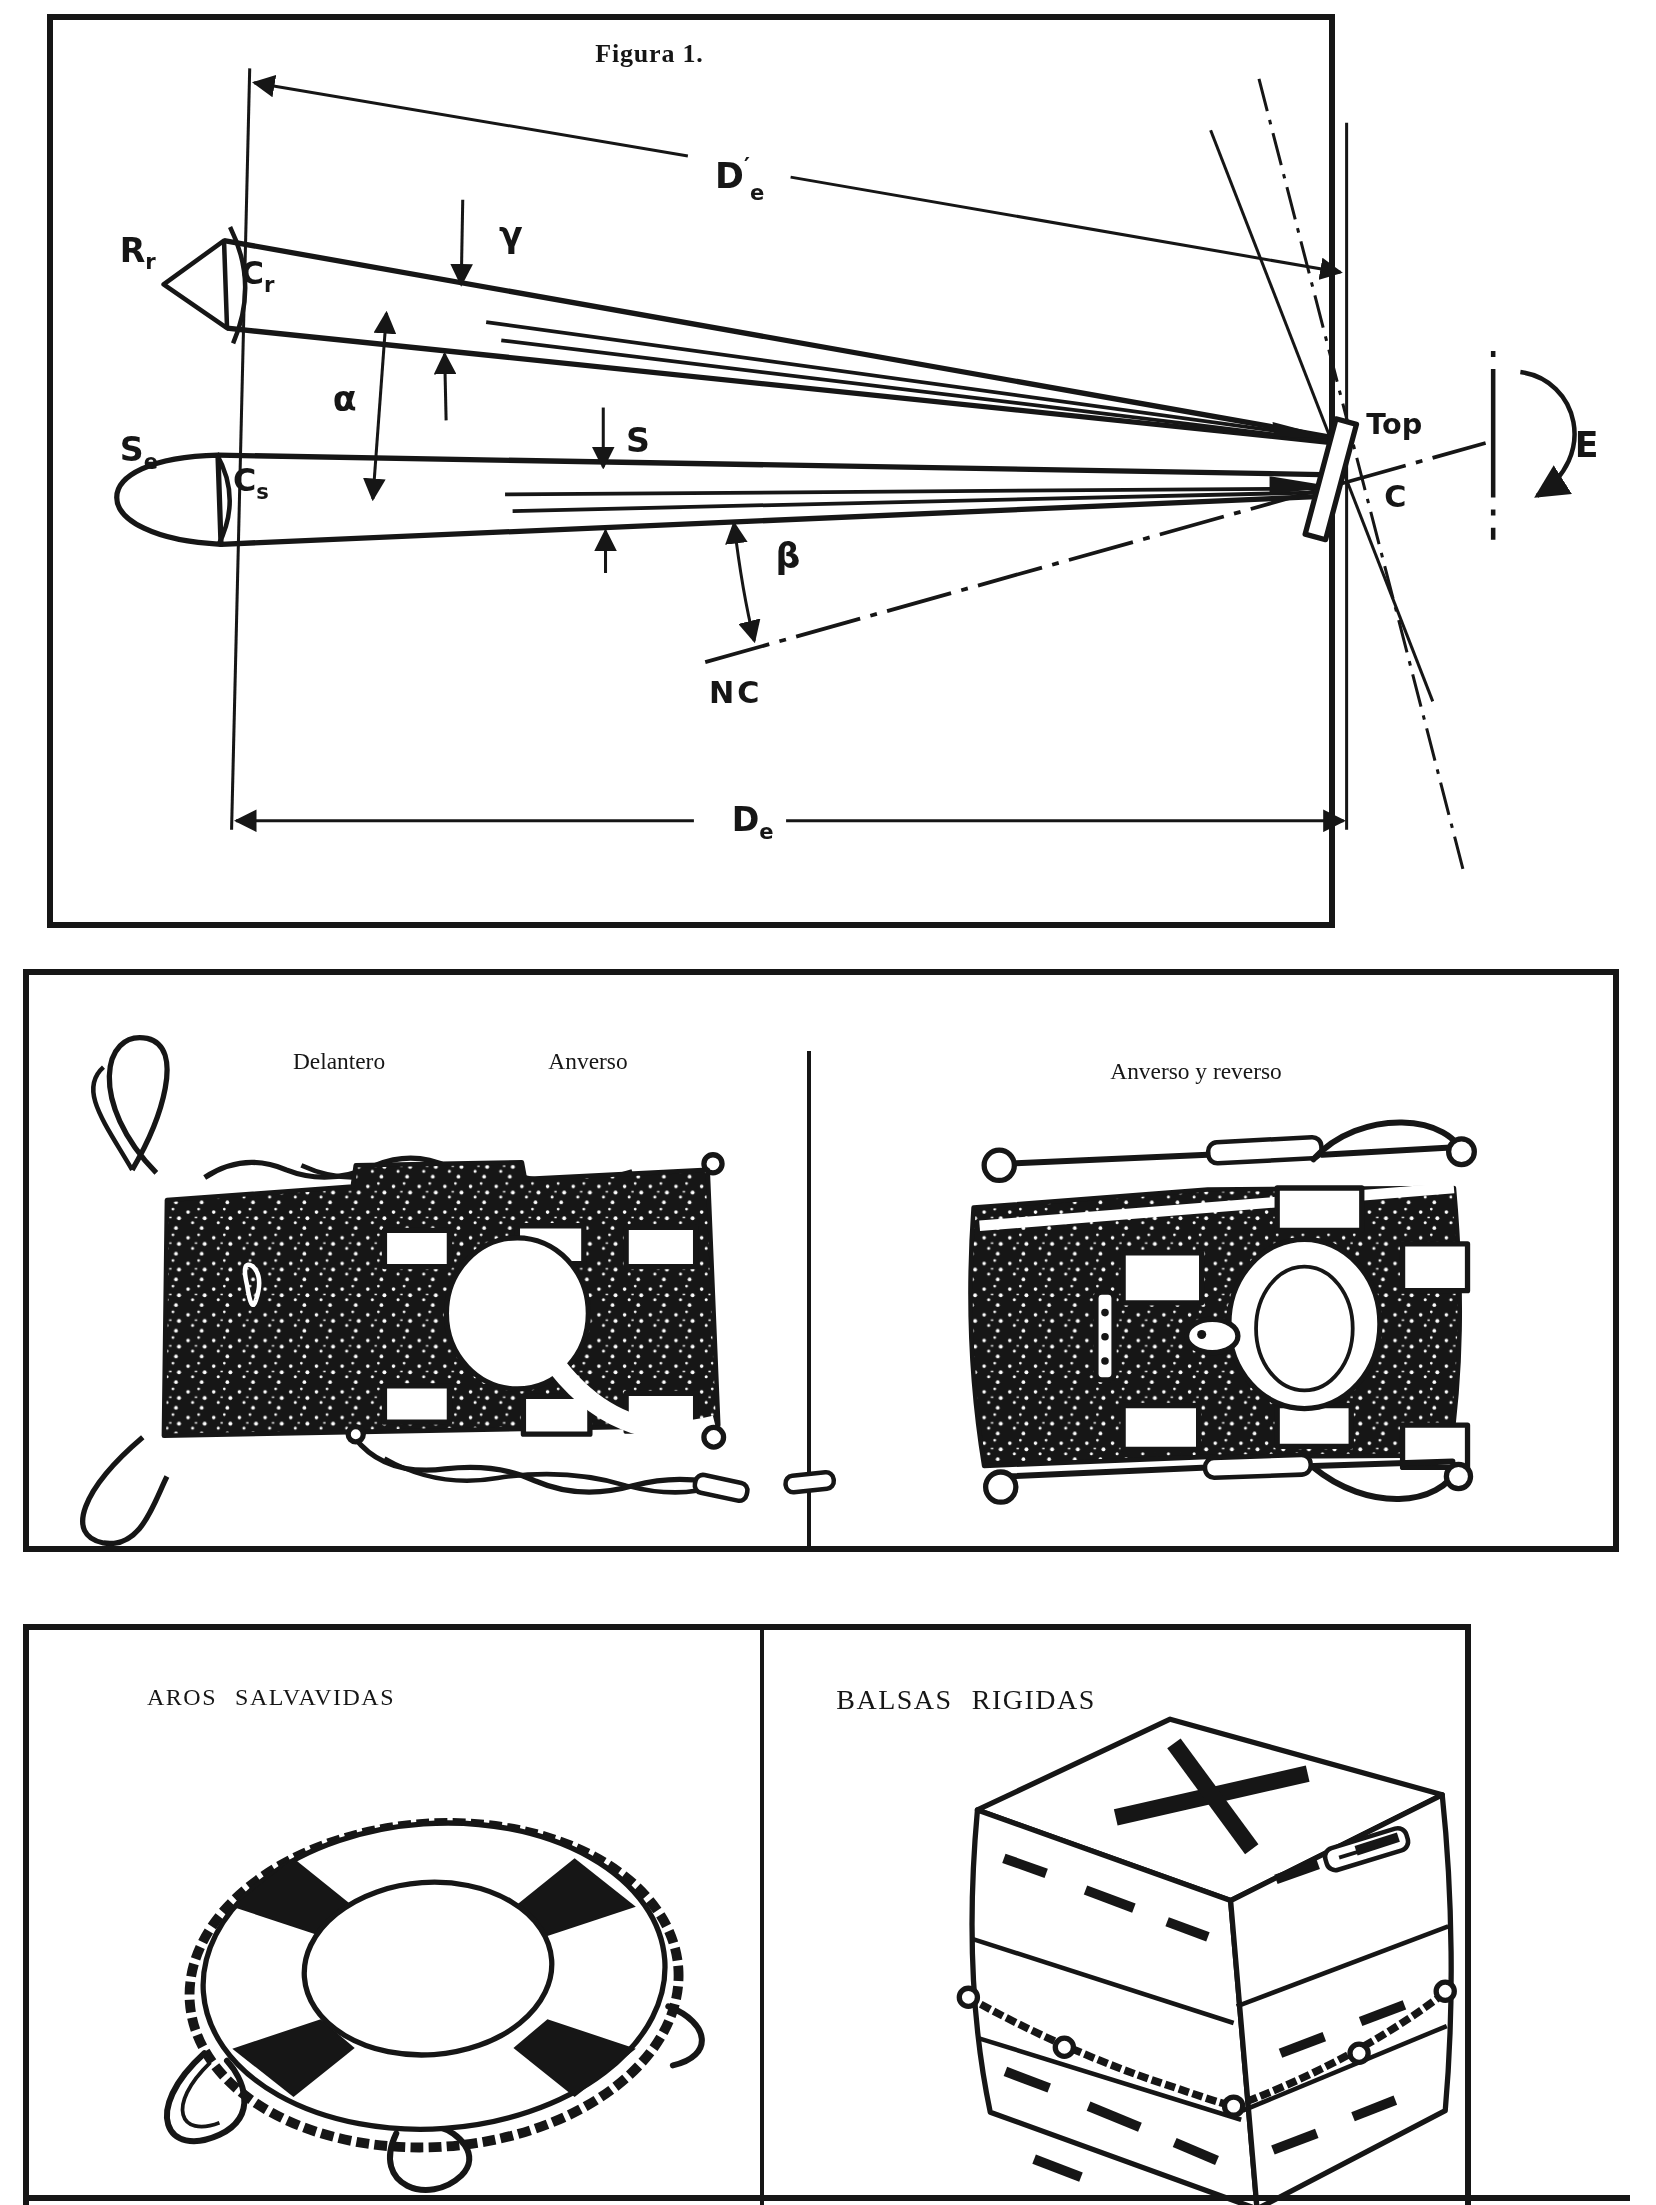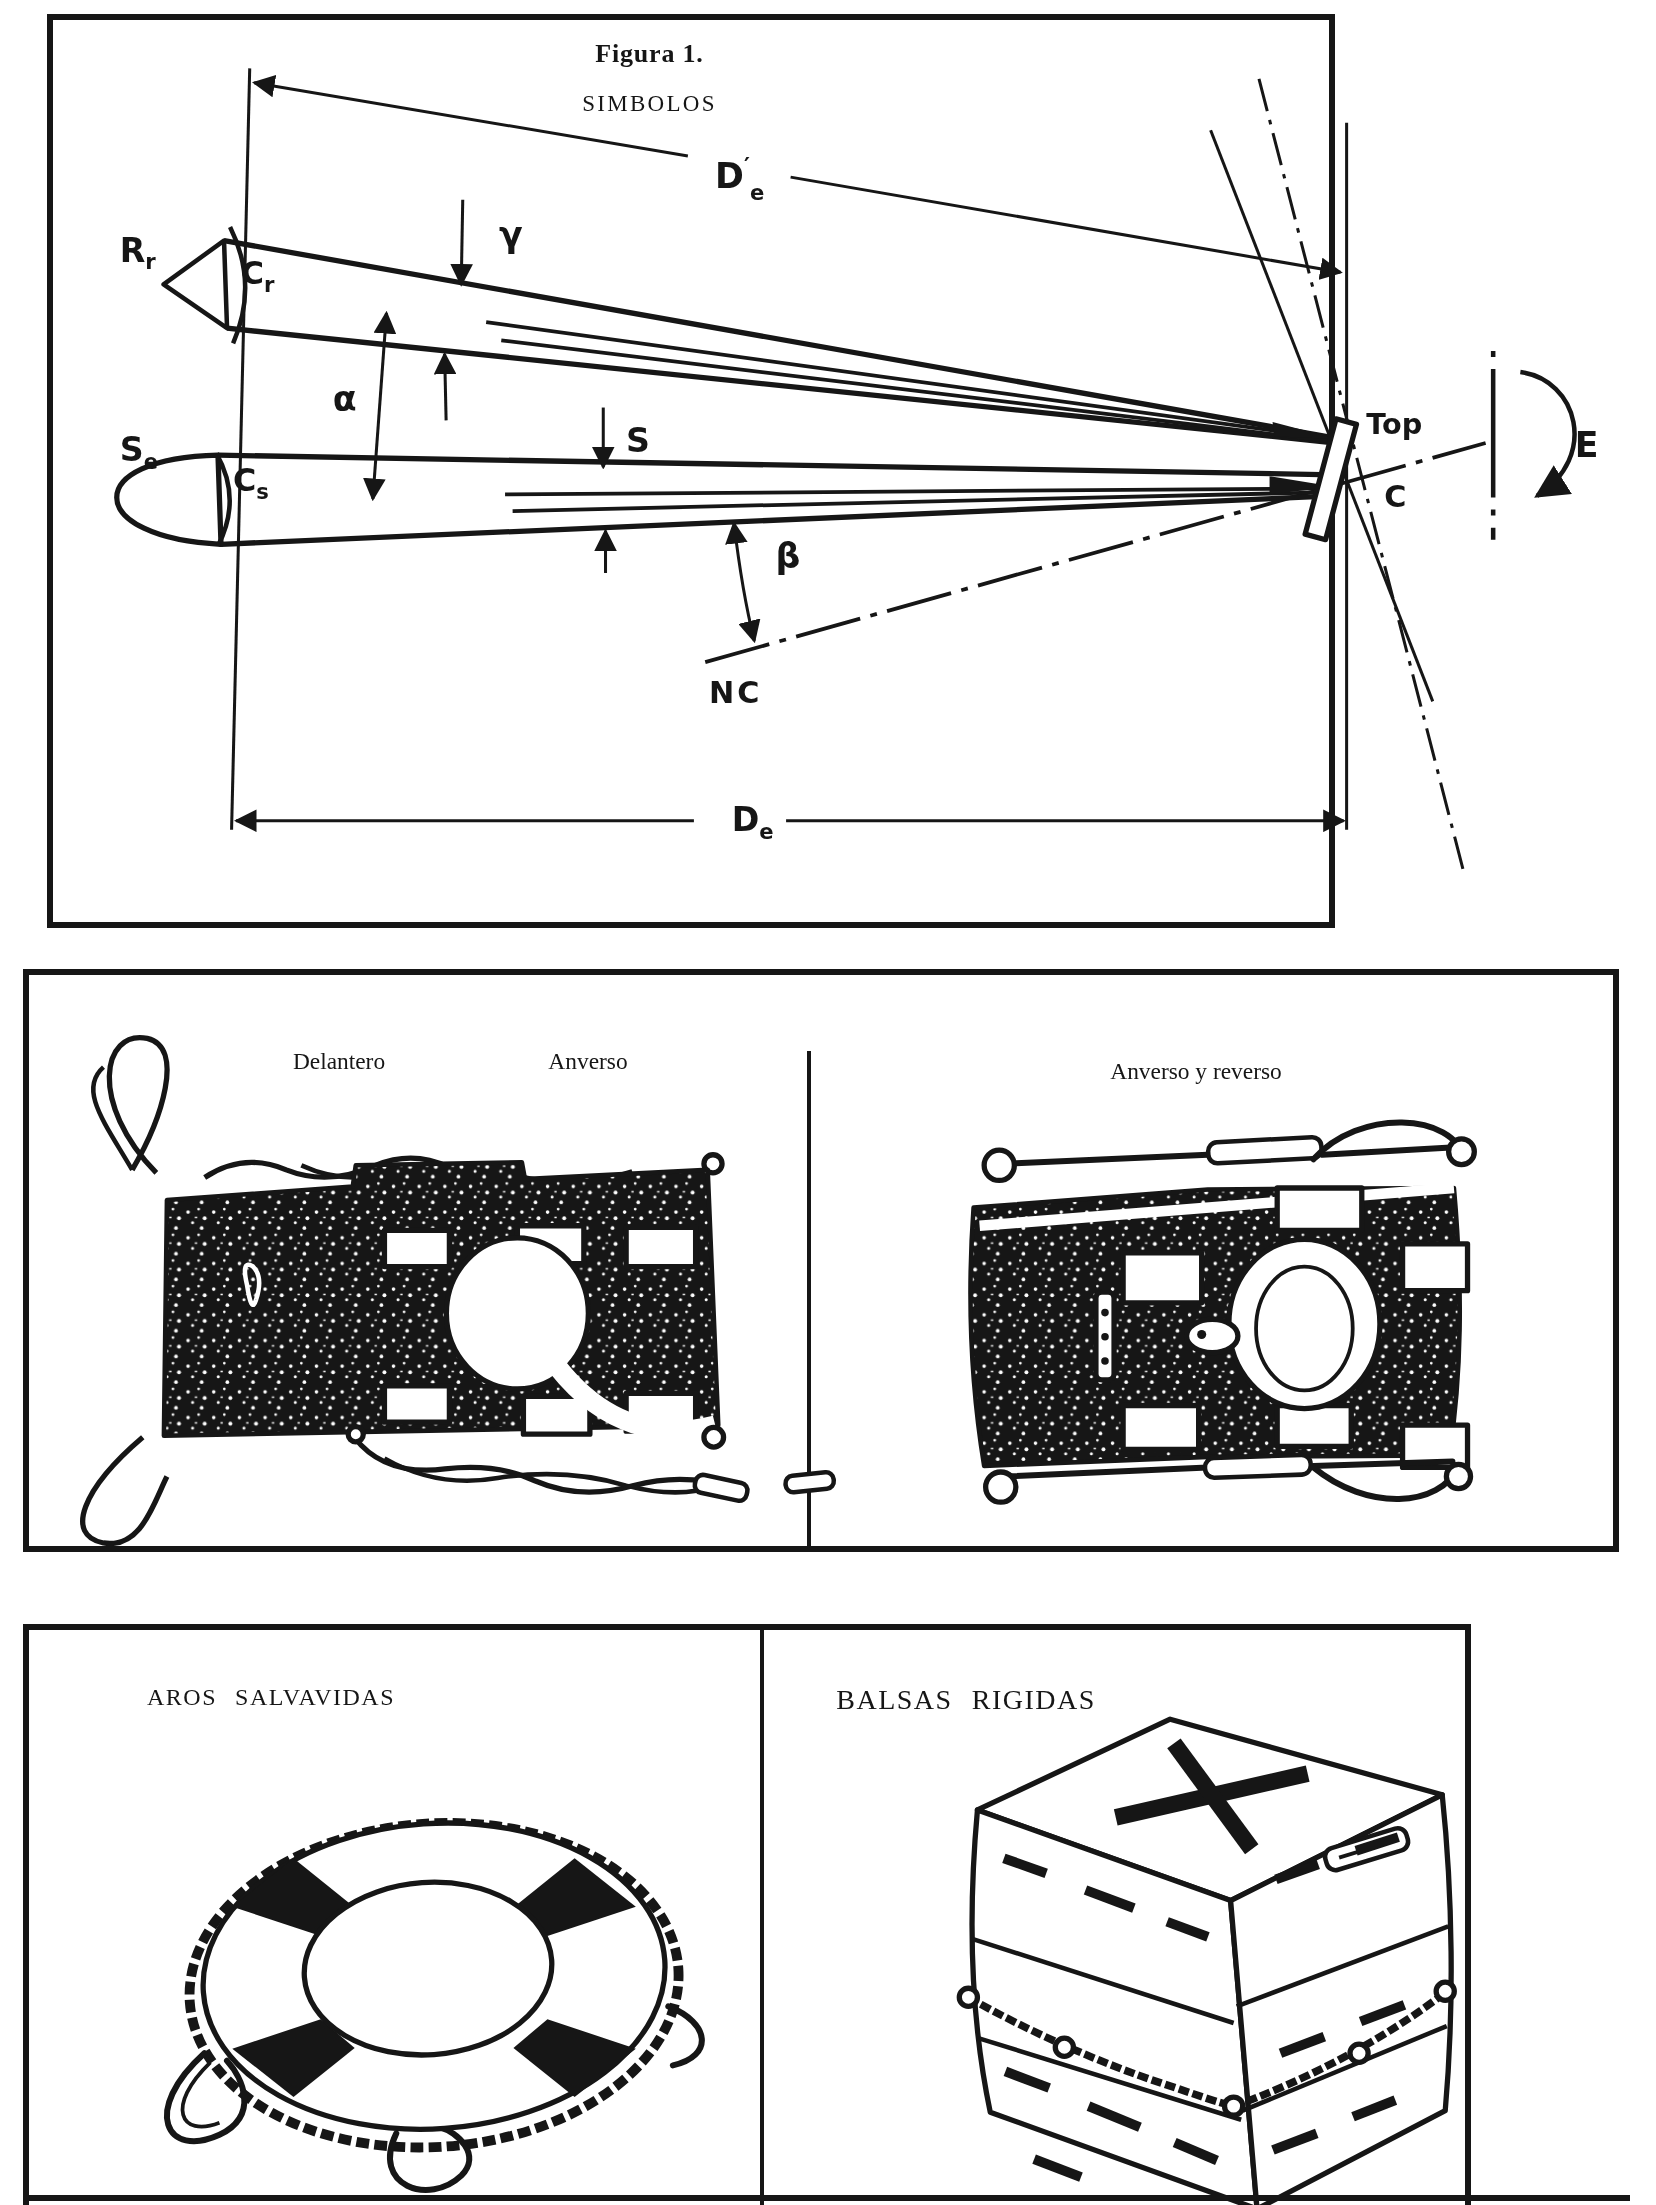--- a/index.html
+++ b/index.html
@@ -46,21 +46,20 @@
   tspan.pr{font-size:30px;}
   marker path{fill:var(--ink);}
 </style>
 </head>
 <body>
 
 <div id="page">
 
   <div class="panel" id="p1">
     <div class="ctr fig-title">Figura 1.</div>
-    <div class="ctr fig-sub">SIMBOLOS</div>
 
     <svg class="draw" width="1584" height="902" viewBox="0 0 2096 1194">
       <defs>
         <marker id="ar" viewBox="0 0 10 10" refX="9" refY="5" markerWidth="7.5" markerHeight="7.5" orient="auto-start-reverse">
           <path d="M0,0 L10,5 L0,10 z"></path>
         </marker>
       </defs>
 
       <line class="s4" x1="260" y1="64" x2="236" y2="1072"></line>
       <line class="s4" x1="1712" y1="136" x2="1712" y2="1072"></line>

